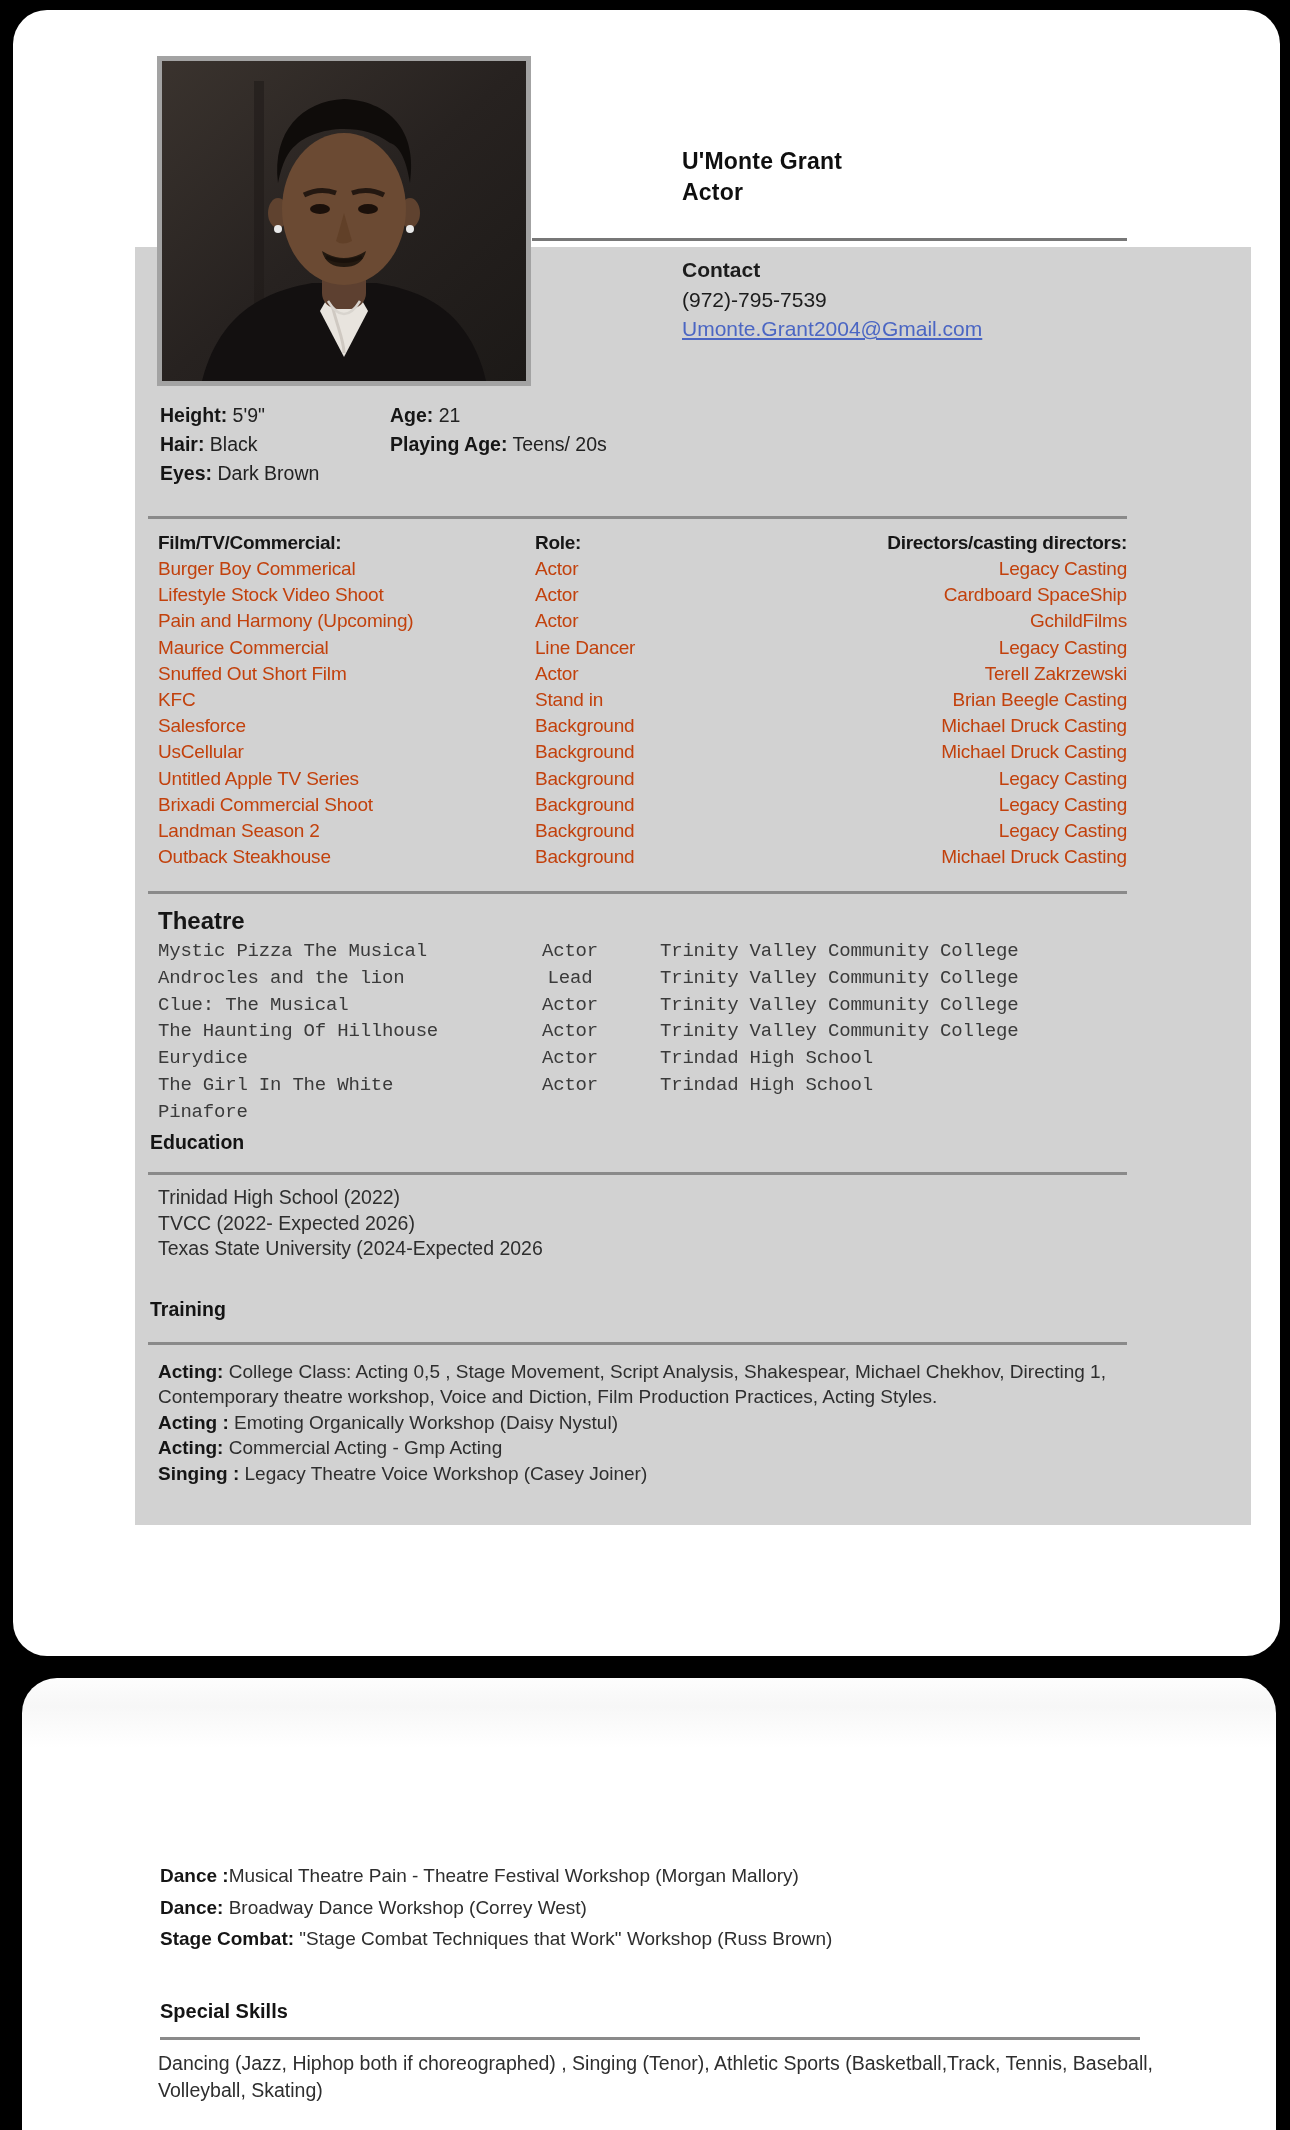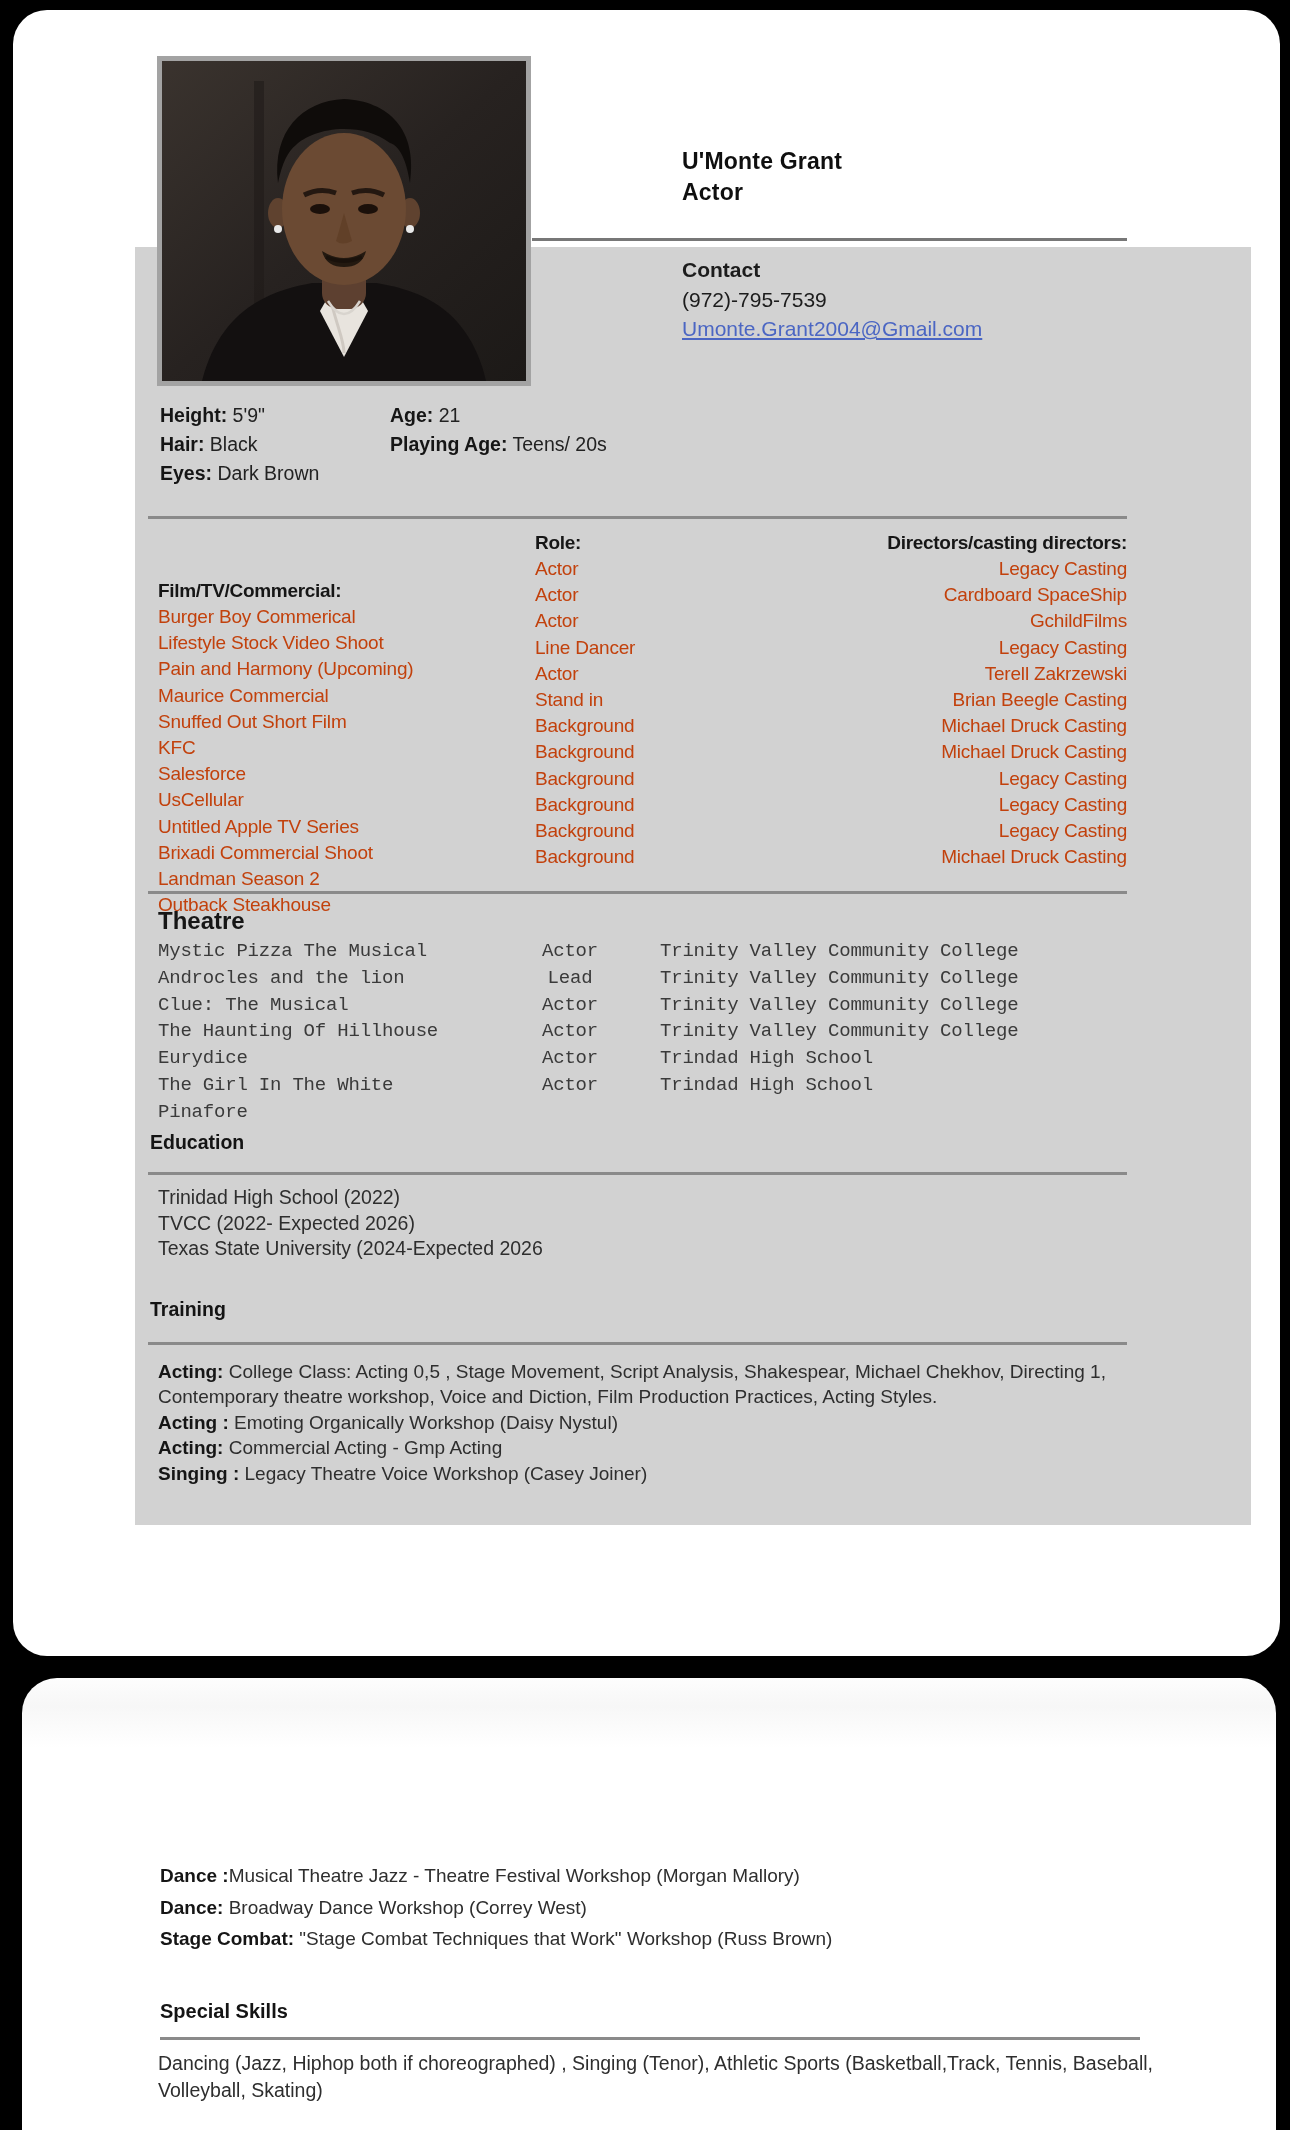--- a/index.html
+++ b/index.html
@@ -28,21 +28,21 @@
   a.email{color:#4b66c3;text-decoration:underline;}
   .stats{position:absolute;top:401px;font-size:19.5px;line-height:29px;color:#222;}
   #stats-left{left:160px;} #stats-right{left:390px;}
   .stats b{font-weight:700;color:#161616;}
   .tablewrap{position:absolute;left:158px;}
   .trow{display:flex;}
   #film-header{top:530px;width:969px;font-weight:700;font-size:19px;line-height:26px;
                color:#161616;letter-spacing:-.3px;}
   #film-rows{top:556px;width:969px;}
   #film-rows .trow{height:26.2px;line-height:26.2px;font-size:19px;color:#c2410c;letter-spacing:-.2px;}
-  .fc1{width:377px;margin-top:48px;} .fc2{width:215px;} .fc3{flex:1;text-align:right;}
+  .fc1{width:377px;} .fc2{width:215px;} .fc3{flex:1;text-align:right;}
   #theatre-heading{position:absolute;left:158px;top:907px;font-size:24px;font-weight:700;color:#161616;}
   #theatre-rows{top:938px;width:912px;}
   #theatre-rows .trow{height:26.8px;line-height:26.8px;font-size:19px;color:#3a3a3a;letter-spacing:-.2px;font-family:Liberation Mono, monospace;}
   .tc1{width:322px;} .tc2{width:180px;text-align:center;} .tc3{flex:1;}
   .sechead{position:absolute;left:150px;font-size:19.5px;font-weight:700;color:#141414;}
   #edu-heading{top:1131px;} #training-heading{top:1298px;}
   #edu-list{position:absolute;left:158px;top:1185px;font-size:19.5px;line-height:25.7px;color:#2e2e2e;}
   #training-block{position:absolute;left:158px;top:1359px;width:982px;font-size:19px;
                   line-height:25.4px;color:#2e2e2e;}
   #training-block b,.labeled b{font-weight:700;color:#151515;}
@@ -276,21 +276,21 @@
 
       <div class="labeled"><b>Singing :</b><span> Legacy Theatre Voice Workshop (Casey Joiner)</span></div>
     </div>
 
   <section class="page" id="page2">
     
   </section>
 
   <div id="dance-block">
 
-      <div class="labeled"><b>Dance :</b><span>Musical Theatre Jazz - Theatre Festival Workshop (Morgan Mallory)</span></div>
+      <div class="labeled"><b>Dance :</b><span>Musical Theatre Pain - Theatre Festival Workshop (Morgan Mallory)</span></div>
 
       <div class="labeled"><b>Dance:</b><span> Broadway Dance Workshop (Correy West)</span></div>
 
       <div class="labeled"><b>Stage Combat:</b><span> "Stage Combat Techniques that Work" Workshop (Russ Brown)</span></div>
     </div>
 
   <div id="skills-heading">Special Skills</div>
   <div class="rule" id="skills-rule"></div>
   <div id="skills-text">Dancing (Jazz, Hiphop both if choreographed) , Singing (Tenor), Athletic Sports (Basketball,Track, Tennis, Baseball, Volleyball, Skating)</div>
 

